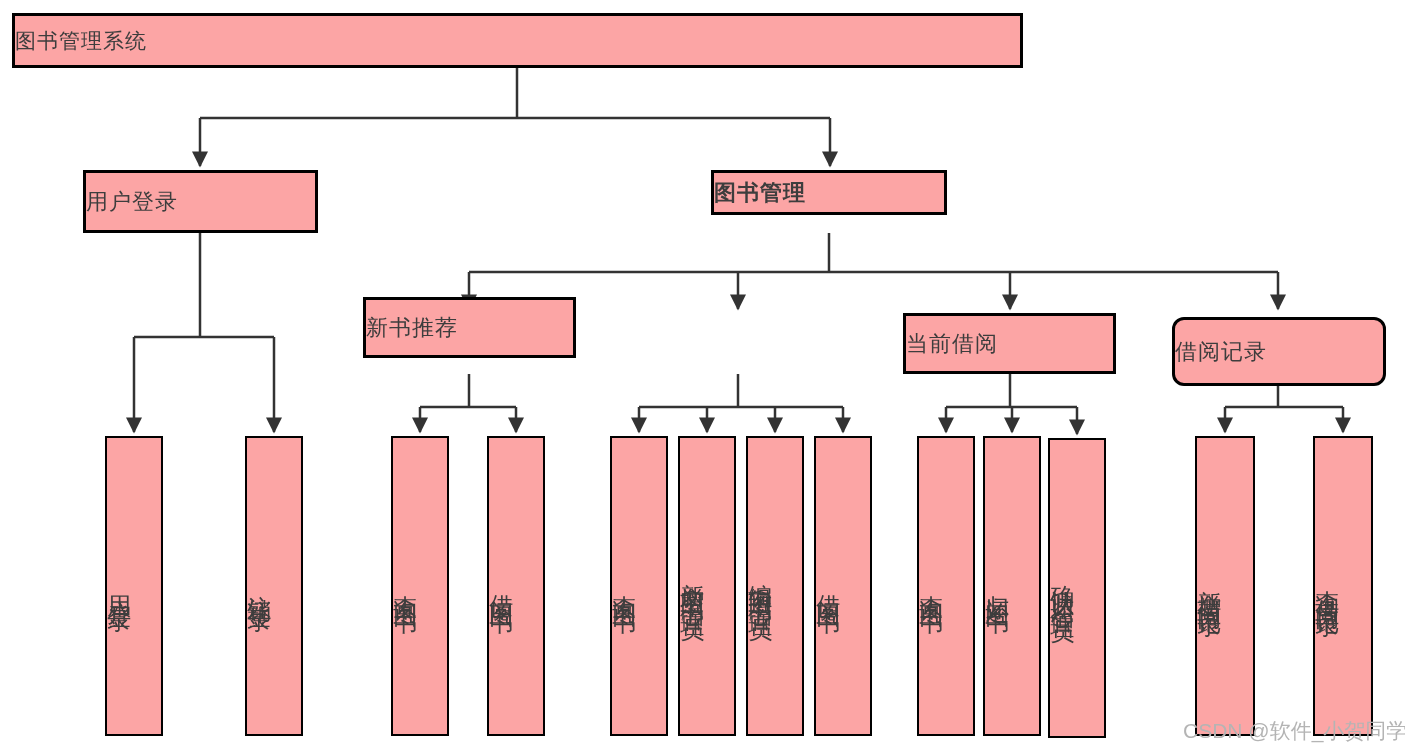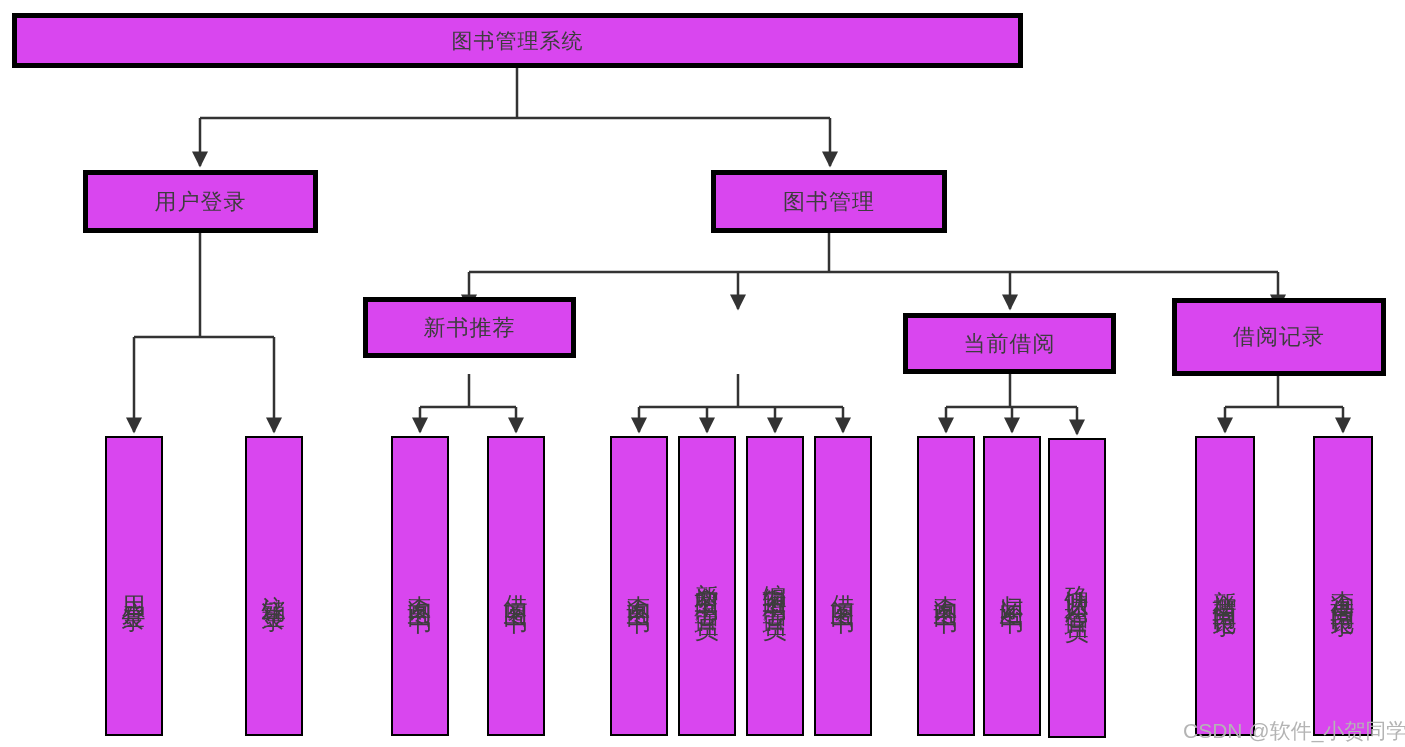--- a/index.html
+++ b/index.html
@@ -13,25 +13,24 @@
   }
   svg.connectors {
     position: absolute;
     left: 0; top: 0;
     width: 1405px; height: 747px;
     z-index: 1;
   }
   .box {
     position: absolute;
     box-sizing: border-box;
-    border: 5px solid #000000;
-    background: #d946ef;
+    border: 3px solid #000000;
+    background: #fca5a5;
     display: flex;
     align-items: center;
-    justify-content: center;
     color: #3d3d3d;
     z-index: 2;
   }
   .h-box { font-size: 22px; letter-spacing: 1px; }
   .root-box { font-size: 21px; }
   .leaf { border-width: 2.5px; }
   .leaf .v-label {
     writing-mode: vertical-rl;
     text-orientation: mixed;
     font-size: 24px;
@@ -105,31 +104,31 @@
     </g>
   </svg>
 
   <div class="box h-box root-box" style="left:12px; top:13px; width:1011px; height:55px;">
     <span>图书管理系统</span>
   </div>
 
   <div class="box h-box" style="left:83px; top:170px; width:235px; height:63px;">
     <span>用户登录</span>
   </div>
-  <div class="box h-box" style="left:711px; top:170px; width:236px; height:63px;">
+  <div class="box h-box" style="left:711px; top:170px; width:236px; height:45px;font-weight:bold;">
     <span>图书管理</span>
   </div>
 
   <div class="box h-box" style="left:363px; top:297px; width:213px; height:61px;">
     <span>新书推荐</span>
   </div>
   <div class="box h-box" style="left:903px; top:313px; width:213px; height:61px;">
     <span>当前借阅</span>
   </div>
-  <div class="box h-box" style="left:1172px; top:298px; width:214px; height:78px;">
+  <div class="box h-box" style="left:1172px; top:317px; width:214px; height:69px;border-radius:12px;">
     <span>借阅记录</span>
   </div>
 
   <div class="box leaf" style="left:105px; top:436px; width:58px; height:300px;">
     <span class="v-label">用户登录</span>
   </div>
   <div class="box leaf" style="left:245px; top:436px; width:58px; height:300px;">
     <span class="v-label">注销登录</span>
   </div>
 

